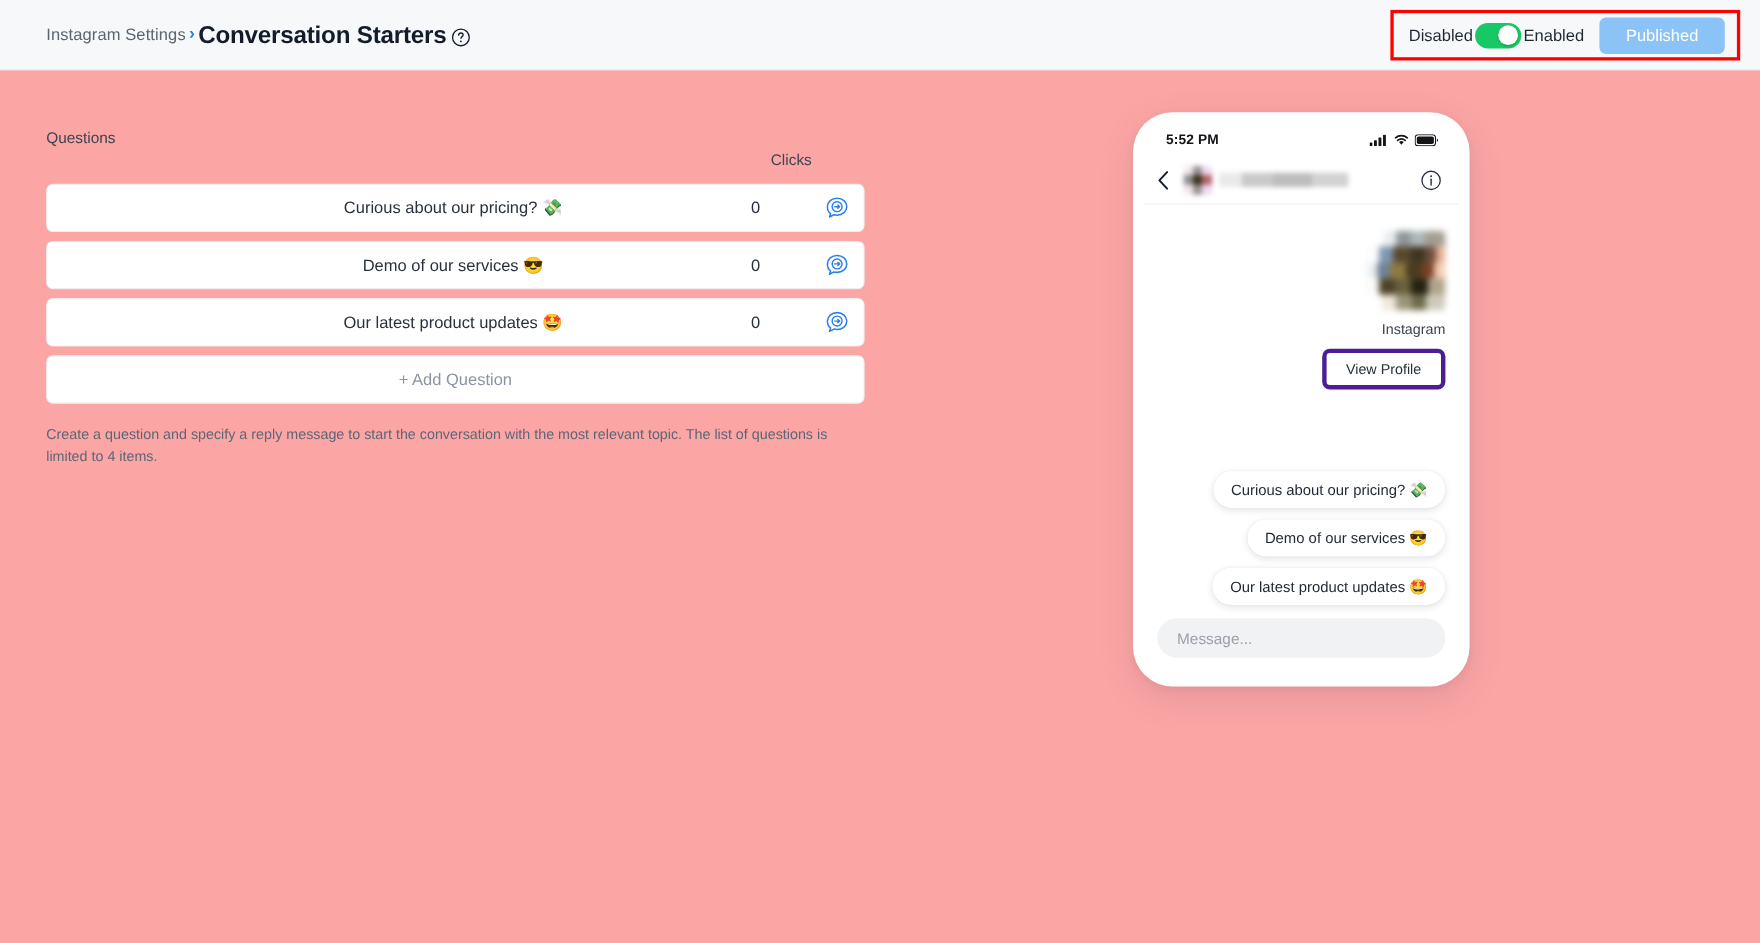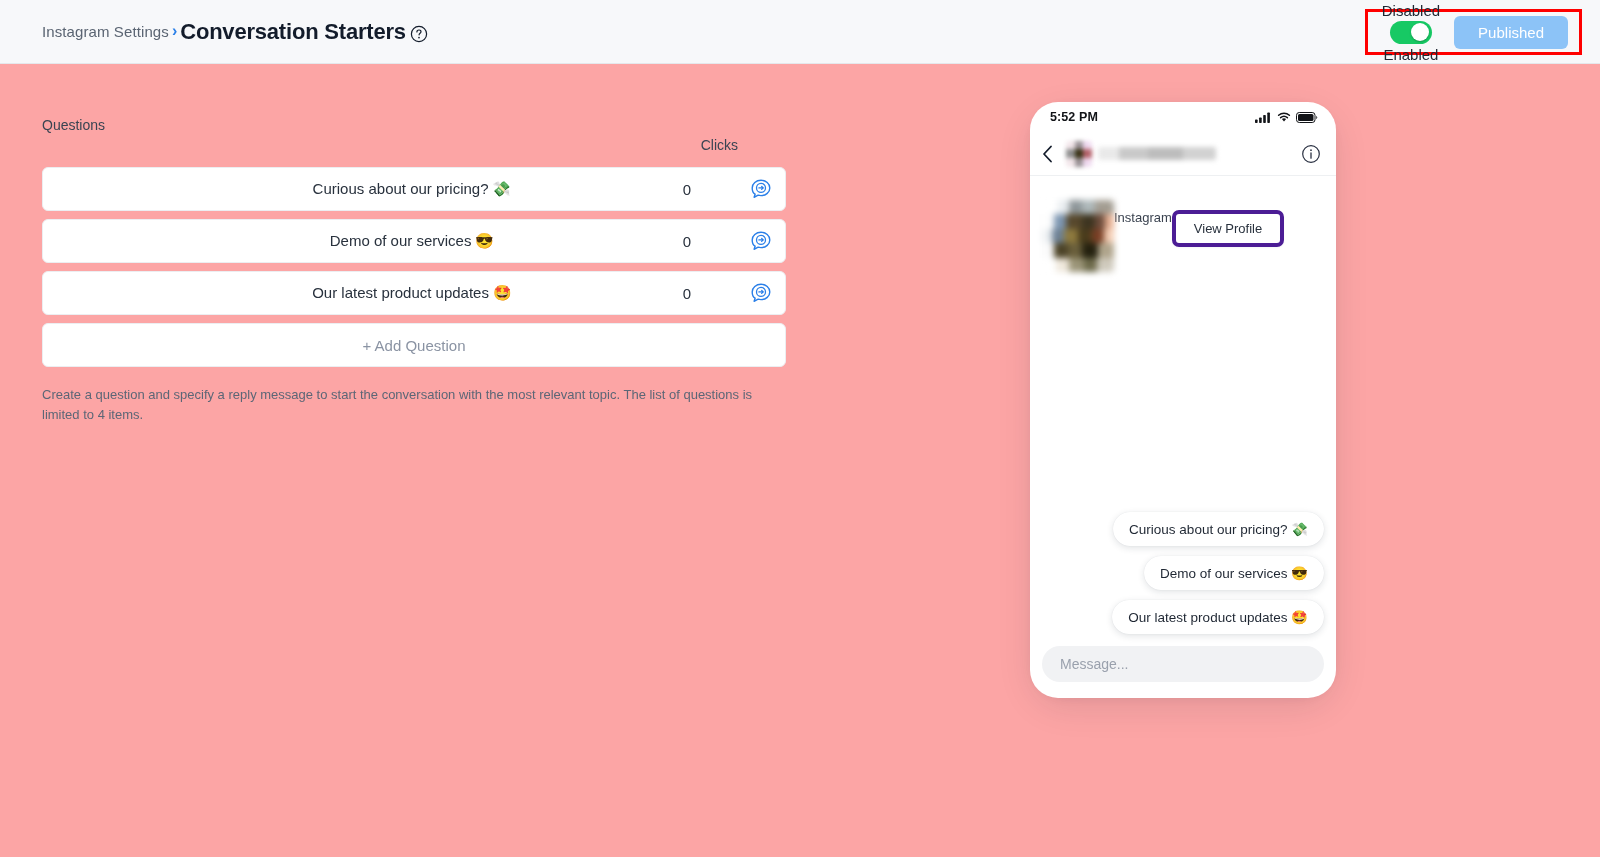--- a/index.html
+++ b/index.html
@@ -80,21 +80,20 @@
     display: flex;
     align-items: center;
     gap: 14px;
     height: 46px;
   }
 
   #toggle-group {
     display: flex;
     align-items: center;
     gap: 2px;
-    flex-direction: column;
   }
 
   .toggle-label {
     font-size: 15px;
     color: #1f2733;
     white-space: nowrap;
   }
 
   #enabled-toggle {
     position: relative;
@@ -222,24 +221,25 @@
     color: #5c6676;
     max-width: 740px;
   }
 
   
   #phone-preview {
     position: absolute;
     left: 1030px;
     top: 38px;
     width: 306px;
-    height: 596px;
+    height: 522px;
     background: #ffffff;
     border-radius: 36px;
     box-shadow: 0 10px 34px rgba(20,30,50,0.10), 0 2px 8px rgba(20,30,50,0.05);
+    padding: 10px;
   }
 
   #phone-screen {
     width: 100%;
     height: 100%;
     background: #ffffff;
     border-radius: 28px;
     overflow: hidden;
     display: flex;
     flex-direction: column;
@@ -329,22 +329,22 @@
   #phone-body {
     flex: 1;
     display: flex;
     flex-direction: column;
     padding: 0 12px;
     position: relative;
   }
 
   #profile-block {
     display: flex;
-    flex-direction: row;
-    align-items: flex-start;
+    flex-direction: column;
+    align-items: flex-end;
     padding-top: 24px;
   }
   #profile-avatar {
     width: 72px;
     height: 72px;
     border-radius: 4px;
     filter: blur(3px);
     overflow: hidden;
     position: relative;
     background: #fafafa;

